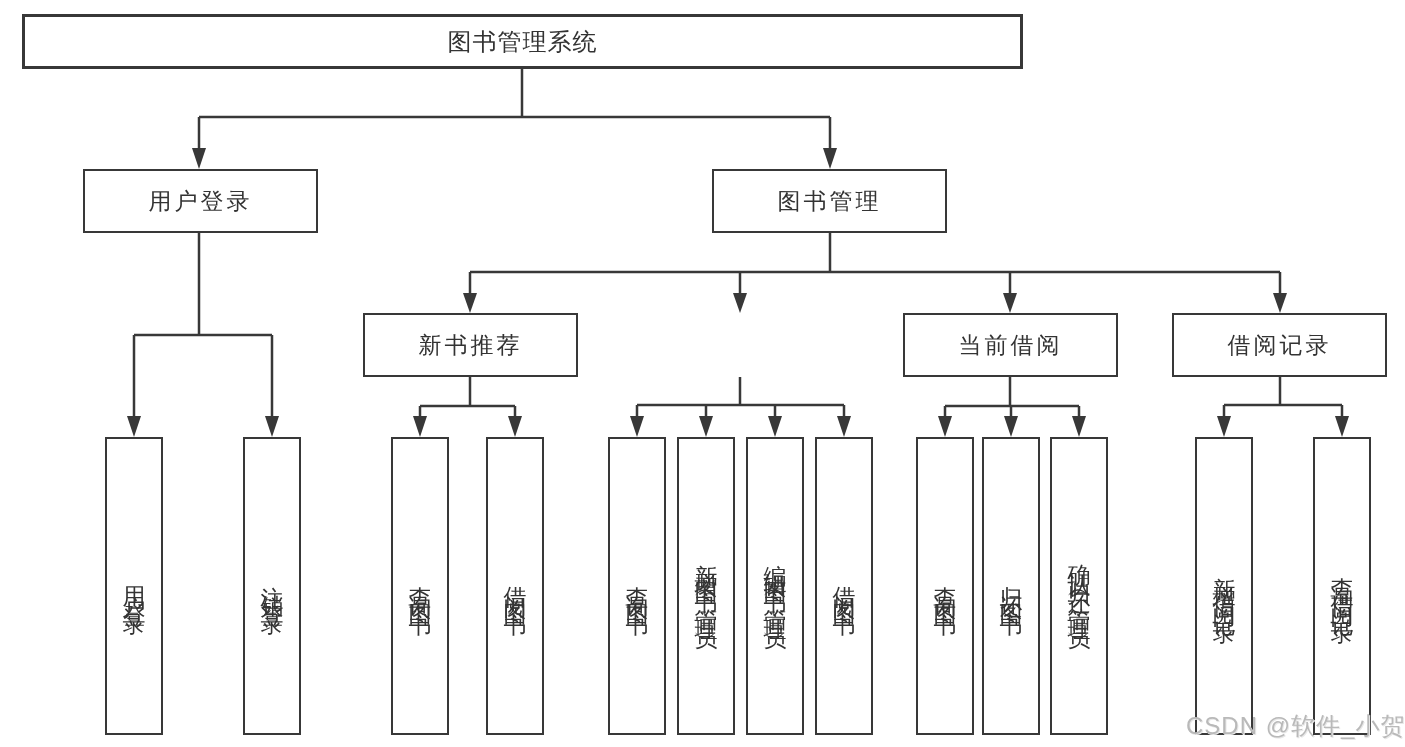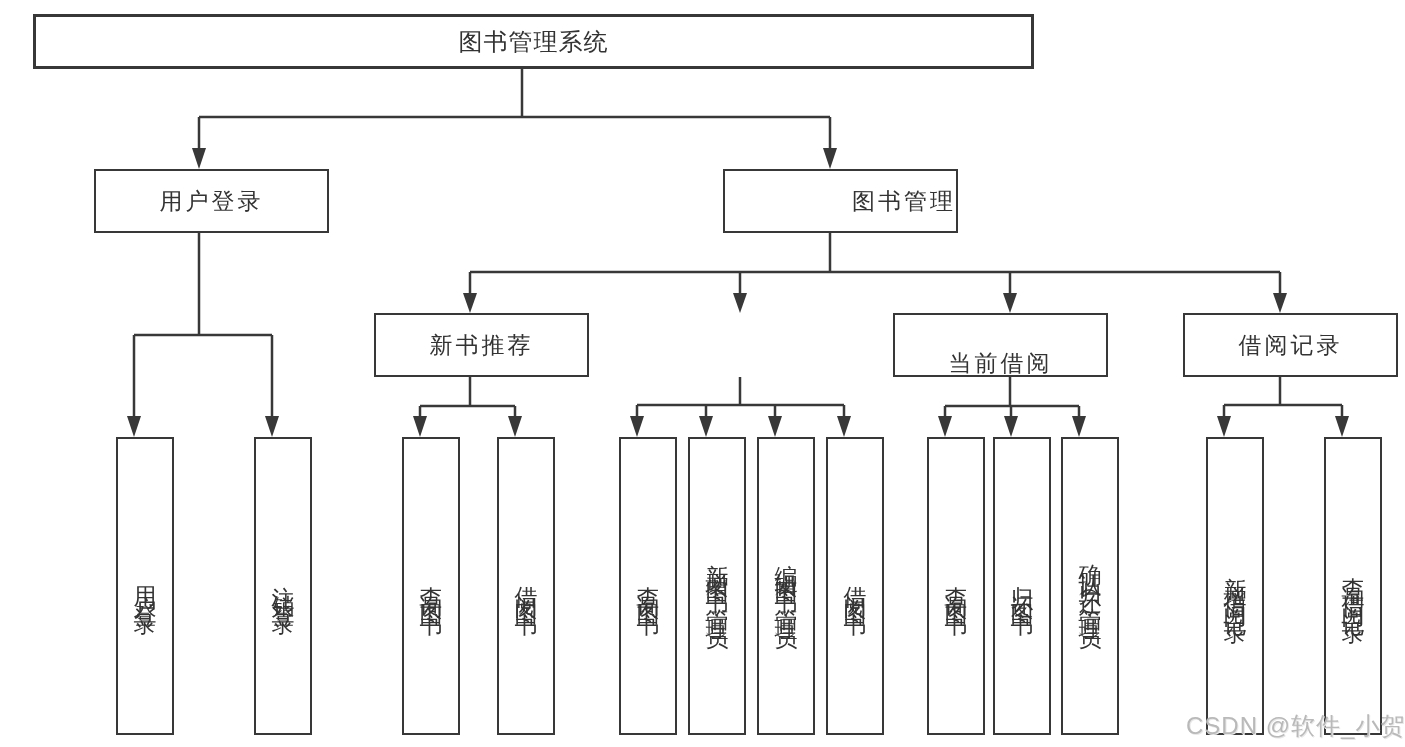--- a/index.html
+++ b/index.html
@@ -23,21 +23,20 @@
   .node {
     position: absolute;
     box-sizing: border-box;
     border: 2px solid #383838;
     background: #ffffff;
     display: flex;
     align-items: center;
     justify-content: center;
     color: #333333;
     z-index: 2;
-    margin-left: 11px;
   }
   .node .hlabel {
     font-size: 23px;
     letter-spacing: 3px;
     white-space: nowrap;
     line-height: 1;
   }
   .root {
     left: 22px; top: 14px;
     width: 1001px; height: 55px;
@@ -105,28 +104,28 @@
     </g>
   </svg>
 
   <div class="node root">
     <span class="hlabel">图书管理系统</span>
   </div>
 
   <div class="node lvl2" style="left:83px;">
     <span class="hlabel">用户登录</span>
   </div>
-  <div class="node lvl2" style="left:712px;justify-content:flex-end;">
+  <div class="node lvl2" style="left:712px;">
     <span class="hlabel">图书管理</span>
   </div>
 
   <div class="node lvl3" style="left:363px;">
     <span class="hlabel">新书推荐</span>
   </div>
-  <div class="node lvl3" style="left:882px;align-items:flex-end;">
+  <div class="node lvl3" style="left:903px;">
     <span class="hlabel">当前借阅</span>
   </div>
   <div class="node lvl3" style="left:1172px;">
     <span class="hlabel">借阅记录</span>
   </div>
 
   <div class="node leaf" style="left:105px;">
     <span class="vlabel">用户登录</span>
   </div>
   <div class="node leaf" style="left:243px;">

